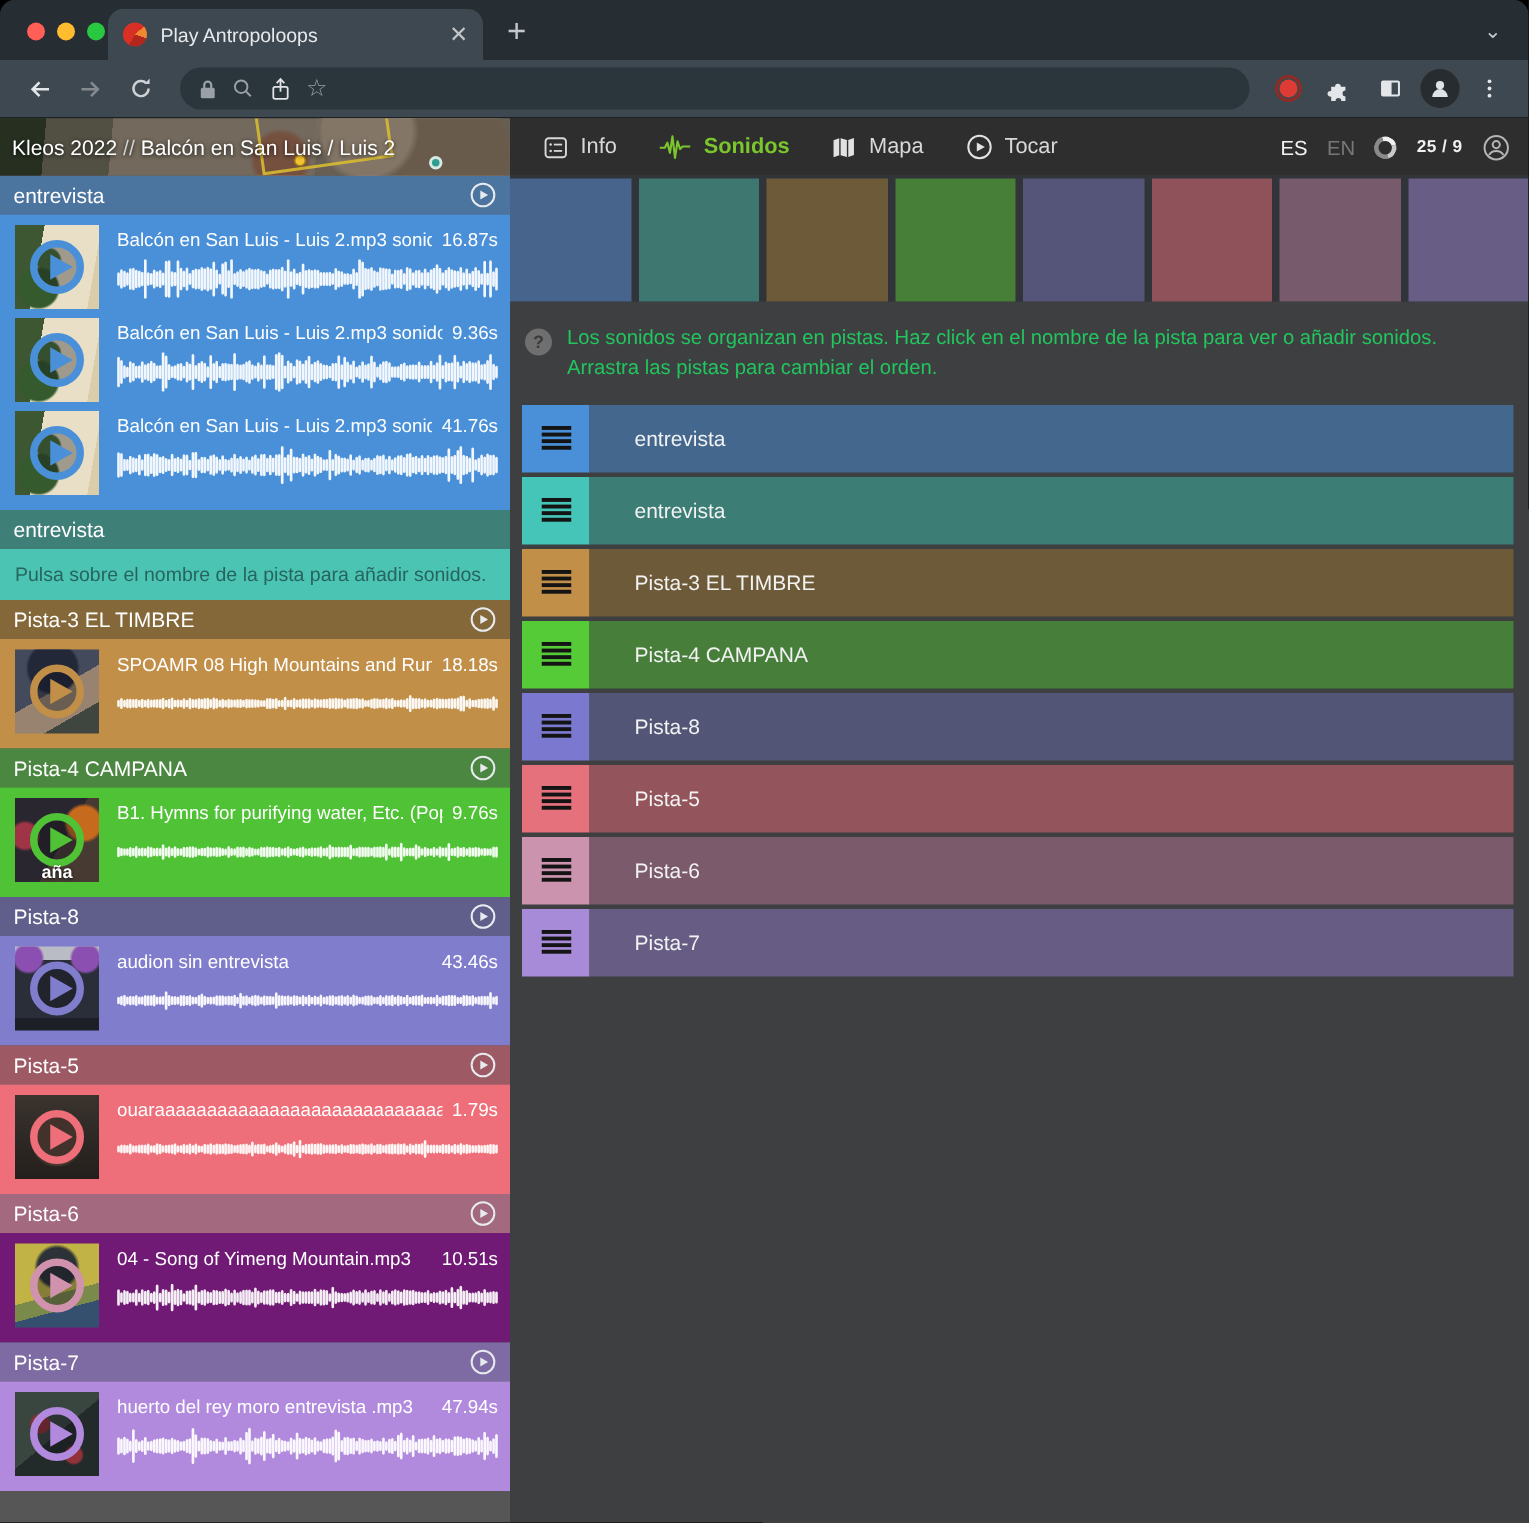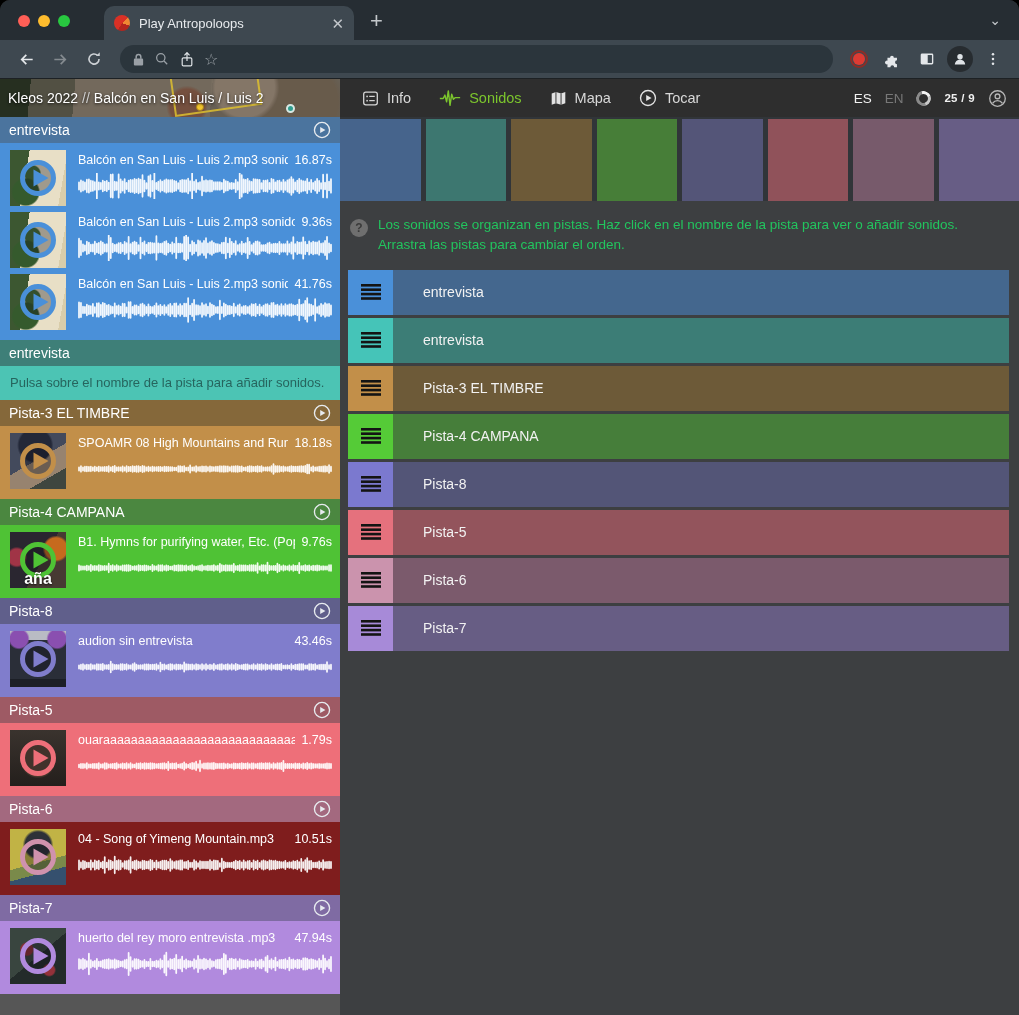--- a/index.html
+++ b/index.html
@@ -4,21 +4,21 @@
 <style>
   * { margin:0; padding:0; box-sizing:border-box; }
   html,body { background:#000; font-family:"Liberation Sans", sans-serif; }
   .window { width:1019px; height:1015px; border-radius:10px 10px 0 0; overflow:hidden;
             display:flex; flex-direction:column; background:#2e2e2e; }
 
   
   .tabstrip { height:40px; background:#262d33; position:relative; display:flex; align-items:flex-end; flex:none; }
   .traffic { position:absolute; left:18px; top:15px; display:flex; gap:8px; }
   .light { width:12px; height:12px; border-radius:50%; }
-  .tab { margin-left:104px; width:250px; height:34px; background:#3e4850; border-radius:10px 10px 0 0;
+  .tab { margin-left:72px; width:250px; height:34px; background:#3e4850; border-radius:10px 10px 0 0;
          display:flex; align-items:center; padding:0 10px; gap:9px; }
   .favicon { width:16px; height:16px; border-radius:50%; flex:none;
              background:conic-gradient(from 210deg,#d93025 0 55%,#ef8733 55% 72%,#b3261e 72% 100%); }
   .tab-title { flex:1; font-size:13px; color:#e7eaed; white-space:nowrap; overflow:hidden; }
   .tab-close { color:#c3c7cb; font-size:15px; line-height:1; cursor:default; }
   .newtab { color:#c3c7cb; font-size:22px; font-weight:300; margin:0 0 8px 16px; line-height:1; }
   .tab-chevron { position:absolute; right:18px; top:12px; color:#c3c7cb; font-size:14px; }
 
   
   .toolbar { height:39px; background:#3e4850; border-bottom:1px solid #1d2124;
@@ -47,41 +47,41 @@
               border:2px solid #ddbf2f; transform:rotate(-8deg); opacity:.85; }
   .map-pin { position:absolute; left:196px; top:24px; width:8px; height:8px; border-radius:50%;
              background:#f2c42e; border:1px solid #a8821a; }
   .map-dot { position:absolute; left:286px; top:25px; width:9px; height:9px; border-radius:50%;
              background:#2f9e8f; border:2px solid #d8e8e4; }
   .breadcrumb { position:absolute; z-index:2; left:8px; top:50%; transform:translateY(-50%);
                 font-size:14px; color:#fff; white-space:nowrap; text-shadow:0 1px 3px rgba(0,0,0,.8); }
   .breadcrumb .sep { color:#d0d0d0; padding:0 4px; }
   .app-nav { display:flex; align-items:center; gap:28px; margin-left:22px; }
   .nav-item { display:flex; align-items:center; gap:8px; font-size:14.5px; color:#d8d8d8; }
-  .nav-item.active { color:#7cc62d; }
+  .nav-item.active { color:#7cc62d;font-weight:bold; }
   .header-right { margin-left:auto; display:flex; align-items:center; gap:13px; padding-right:12px; }
   .lang-es { color:#f2f2f2; font-size:13.5px; }
   .lang-en { color:#787878; font-size:13.5px; }
   .spinner { width:15px; height:15px; border-radius:50%; border:3.5px solid #8a8a8a;
              border-top-color:#f2f2f2; border-right-color:#c9c9c9; transform:rotate(28deg); }
   .counter { color:#f0f0f0; font-size:11.5px; font-weight:700; letter-spacing:.3px; }
 
   
   .app-body { flex:1; display:flex; min-height:0; }
   .sidebar { width:340px; flex:none; display:flex; flex-direction:column; background:#565656; overflow:hidden; }
   .track-header { height:26px; flex:none; display:flex; align-items:center; padding:0 9px; color:#fff; font-size:14px; }
   .th-name { flex:1; white-space:nowrap; overflow:hidden; }
   .track-body { padding:3px 0 8px; }
   .track-body.note-body { padding:0; }
   .track-note { padding:9px 10px 10px; font-size:13px; color:#26655e; }
   .clip { display:flex; padding:4px 8px 2px 10px; }
   .thumb { width:56px; height:56px; flex:none; position:relative; overflow:hidden; }
   .thumb-play { position:absolute; inset:0; }
   .thumb-badge { position:absolute; bottom:0; left:0; right:0; text-align:center; color:#fff;
-                 font-size:16px; font-weight:700; text-shadow:0 1px 2px rgba(0,0,0,.7); }
+                 font-size:12px; font-weight:700; text-shadow:0 1px 2px rgba(0,0,0,.7); }
   .clip-main { flex:1; min-width:0; padding:3px 0 0 12px; }
   .clip-titlebar { display:flex; align-items:baseline; font-size:12.5px; color:#fff; }
   .clip-title { flex:1; white-space:nowrap; overflow:hidden; }
   .clip-dur { padding-left:6px; flex:none; }
   .wave { display:block; width:100%; height:26px; margin-top:6px; }
   .sidebar-filler { flex:1; background:#565656; }
 
   .thumb-balcony { background:
       radial-gradient(circle at 28% 75%, #355a2d 0 22%, rgba(0,0,0,0) 25%),
       radial-gradient(circle at 40% 42%, #47703a 0 16%, rgba(0,0,0,0) 19%),
@@ -431,21 +431,21 @@
                 </div>
               </div>
             </div>
             <div class="track-header" style="background: rgb(163, 105, 127);">
               <span class="th-name">Pista-6</span>
               <svg width="18" height="18" viewBox="0 0 20 20" style="margin-left:auto">
                 <circle cx="10" cy="10" r="8.4" fill="none" stroke="#e7ebef" stroke-width="1.5"></circle>
                 <path d="M8 6.6 L13.8 10 L8 13.4 Z" fill="#e7ebef"></path>
               </svg>
             </div>
-            <div class="track-body" style="background: #7f1d1d;">
+            <div class="track-body" style="background: #701a75;">
               <div class="clip">
                 <div class="thumb thumb-yimeng">
                   <svg class="thumb-play" viewBox="0 0 56 56">
                     <circle cx="28" cy="28" r="15.5" fill="rgba(15,15,25,.33)" stroke="#d092ad" stroke-width="5"></circle>
                     <path d="M23.5 19.5 L38.5 28 L23.5 36.5 Z" fill="#d092ad"></path>
                   </svg>
                 </div>
       <div class="clip-main">
         <div class="clip-titlebar">
                     <span class="clip-title">04 - Song of Yimeng Mountain.mp3</span>

